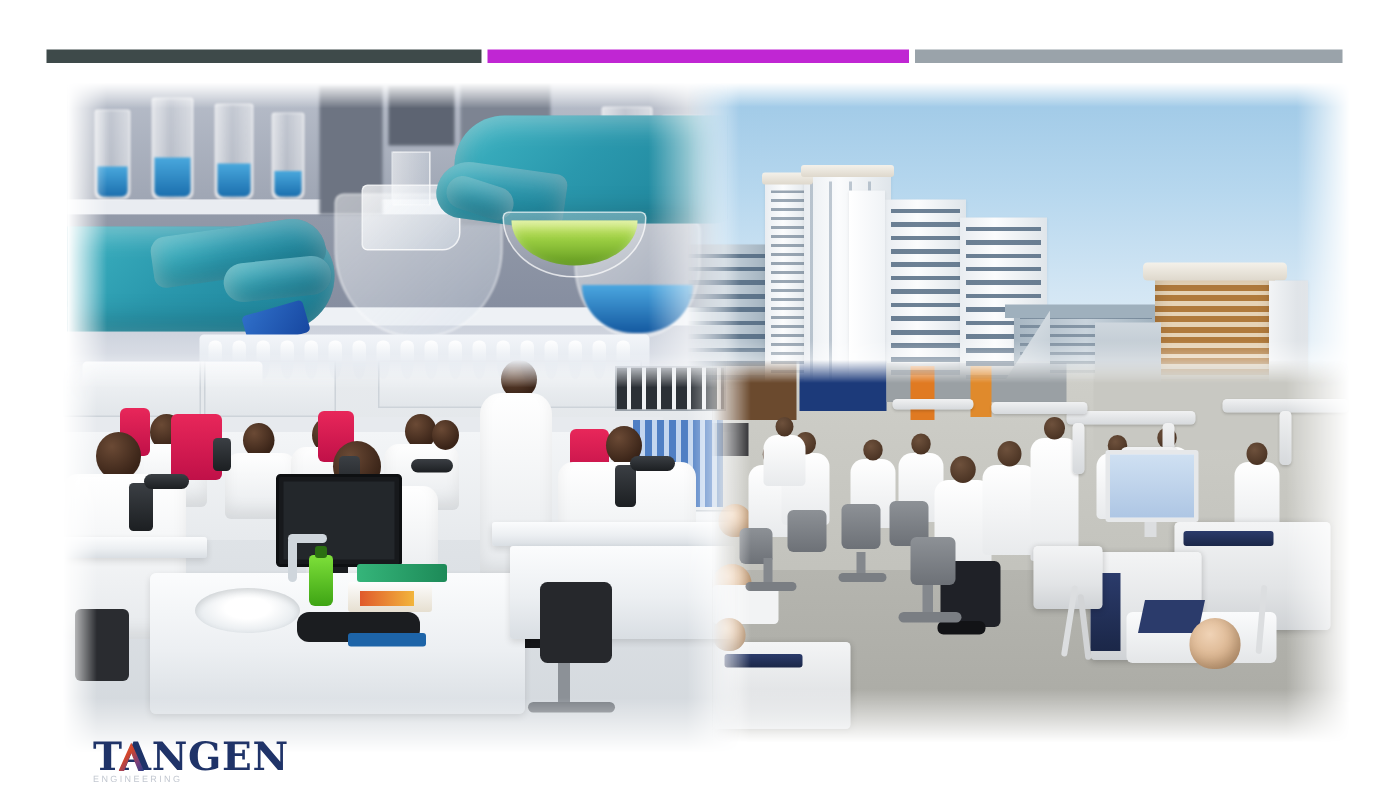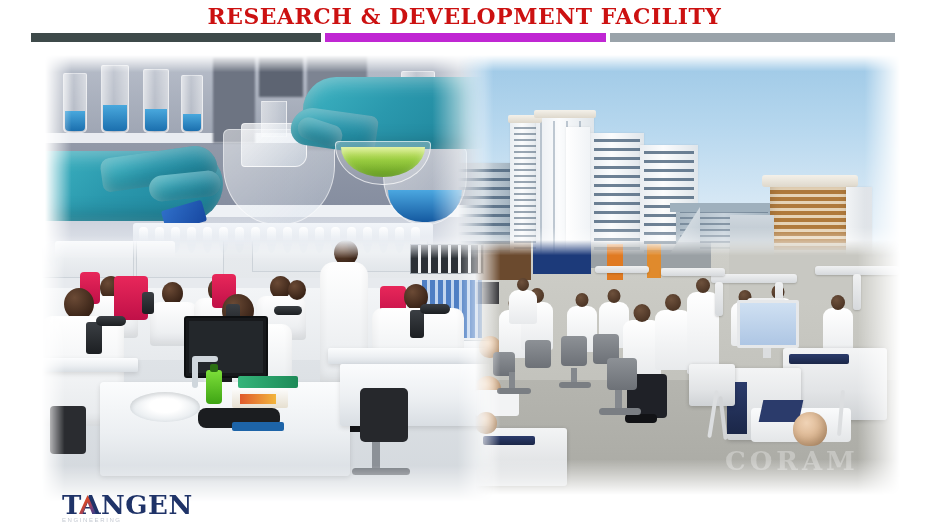--- a/index.html
+++ b/index.html
@@ -348,23 +348,20 @@
     letter-spacing: 1.6px;
     color: rgba(120,130,150,.45);
     white-space: nowrap;
   }
 </style>
 </head>
 <body>
 
 <div id="slide">
 
-  <div id="title-bar">
-    <div id="page-title">RESEARCH &amp; DEVELOPMENT FACILITY</div>
-  </div>
 
   <div id="rule-bars">
     <div class="rule-bar" id="rule-bar-dark"></div>
     <div class="rule-bar" id="rule-bar-accent"></div>
     <div class="rule-bar" id="rule-bar-light"></div>
   </div>
 
   <div id="collage">
 
     <div class="photo feather-tl" id="photo-lab-glassware">
@@ -661,21 +658,20 @@
 
         <div class="dental-unit" style="left:0px;top:188px;width:92px;height:58px;">
           <div class="navy" style="left:8px;top:8px;width:52px;height:9px;border-radius:2px;"></div>
         </div>
         <div class="manikin-head" style="left:0px;top:172px;width:22px;height:22px;"></div>
 
         <div style="position:absolute;left:236px;top:150px;width:4px;height:48px;background:#dcdee0;border-radius:2px;transform:rotate(9deg);"></div>
         <div style="position:absolute;left:246px;top:156px;width:4px;height:44px;background:#d2d4d6;border-radius:2px;transform:rotate(-7deg);"></div>
         <div style="position:absolute;left:364px;top:150px;width:4px;height:46px;background:#dcdee0;border-radius:2px;transform:rotate(5deg);"></div>
 
-        <div class="watermark-ghost" style="left:250px;top:206px;">CORAM</div>
       </div>
     </div>
 
   </div>
 
   <div id="logo">
     <div id="logo-text">TANGEN</div>
     <div id="logo-mark"></div>
     <div id="logo-tagline">ENGINEERING</div>
   </div>

